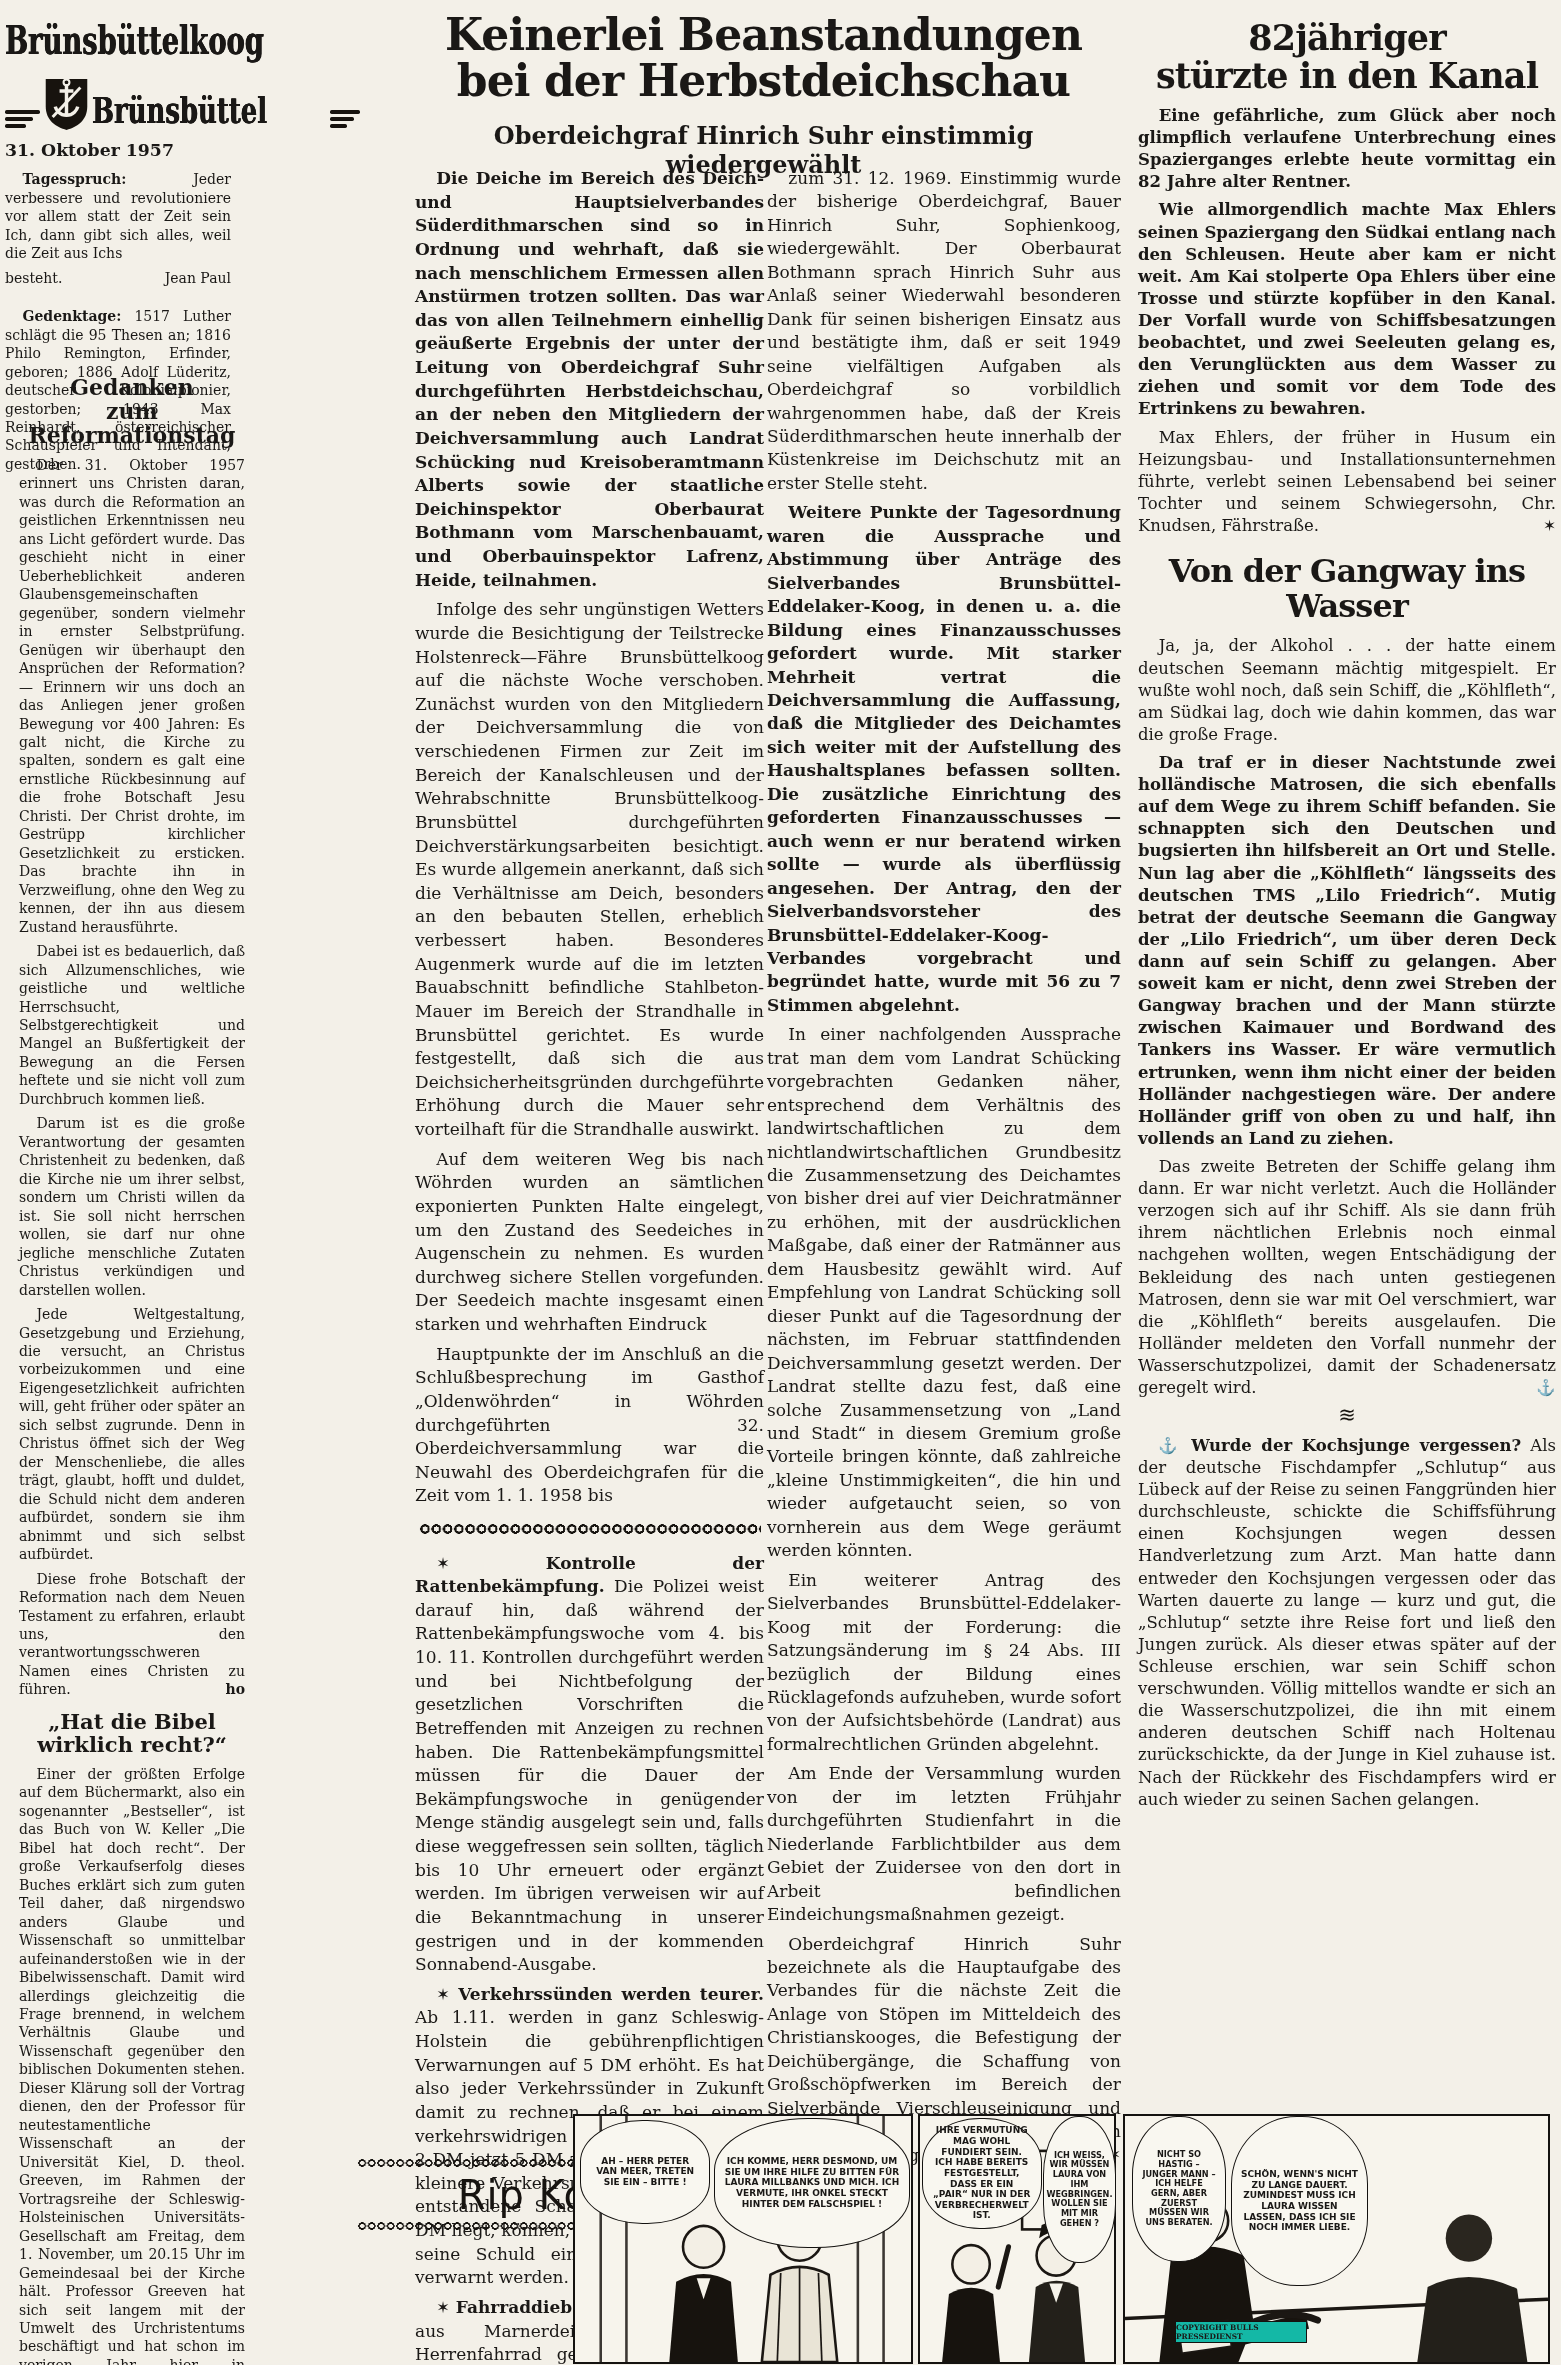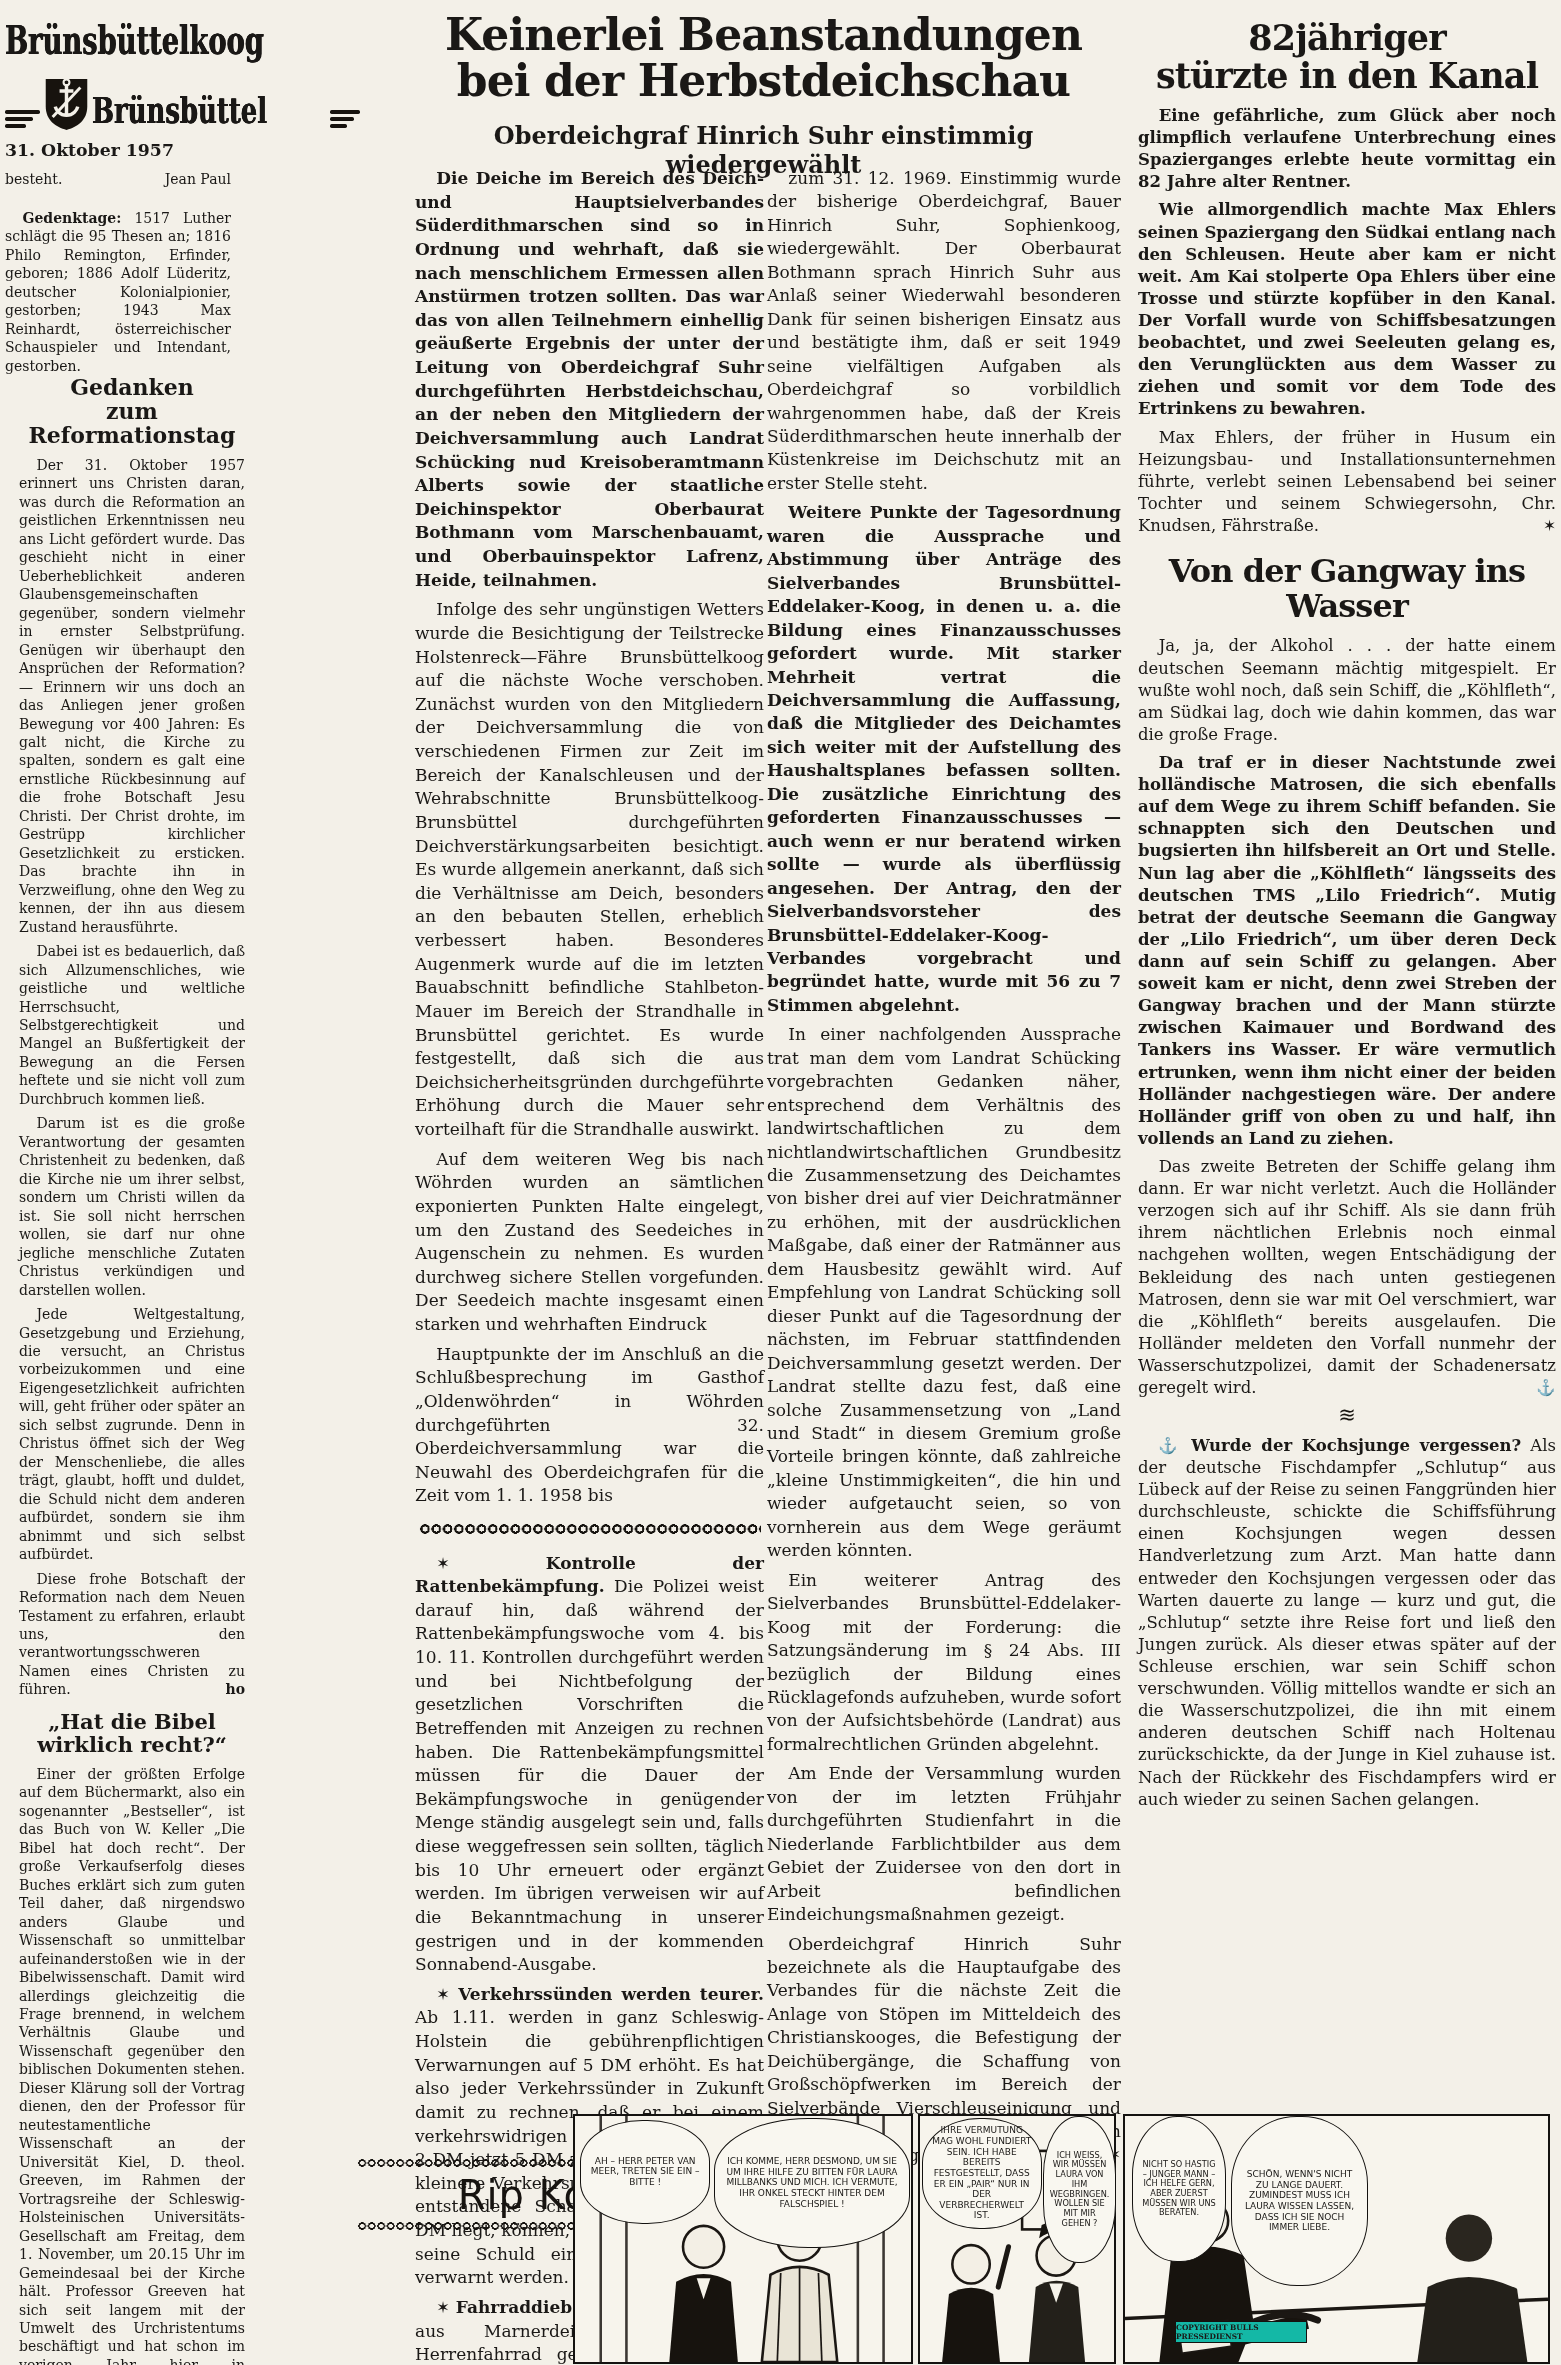--- a/index.html
+++ b/index.html
@@ -32,21 +32,21 @@
   .chain{height:10.4px;margin:5.2px 0;
     background:radial-gradient(circle at 5.2px 5.2px, rgba(0,0,0,0) 2.1px, #16130f 2.1px 3.8px, rgba(0,0,0,0) 4px);
     background-size:9.5px 10.4px;background-repeat:repeat-x}
   .tilde{color:#17140f;text-align:center;font-size:21px;line-height:1;margin:5.2px 0 8.7px;text-indent:0}
   .masthead-title{font-weight:bold;white-space:nowrap;transform-origin:left top;
     text-shadow:0.6px 0 currentColor, -0.3px 0 currentColor}
   .flr i{display:block;background:#17130e;height:3.5px;margin:3.5px 0;border-radius:1.7px}
   .panel{position:absolute;top:2114px;height:250px;background:#f7f4ec;border:2.6px solid #141210;box-sizing:border-box}
   .bubble{position:absolute;background:#f9f7f0;border:1.7px solid #141210;border-radius:48% / 40%;
     display:flex;align-items:center;justify-content:center;text-align:center;
-    font-family:"DejaVu Sans","Liberation Sans",sans-serif;font-weight:normal;
+    font-family:"DejaVu Sans","Liberation Sans",sans-serif;font-weight:bold;
     font-size:9px;line-height:1.18;padding:7px 8.7px;box-sizing:border-box;z-index:3}
   .comic-title{font-family:"DejaVu Sans","Liberation Sans",sans-serif;font-size:40px;
     text-align:center;letter-spacing:0.9px;color:#16130f;line-height:1.05}
   .copyright{position:absolute;left:1175px;top:2321px;width:130px;background:#14b8a6;border:1.3px solid #141210;
     font-family:"DejaVu Serif",serif;font-weight:bold;font-size:7.4px;text-align:left;padding:0.9px 0;z-index:4}
   svg{display:block}
 </style>
 </head>
 <body>
 
@@ -67,20 +67,21 @@
       </svg>
     </span>
     <span class="masthead-title" style="font-size:35px;transform:scaleX(.74)">Brünsbüttel</span>
     <span class="flr" style="width:29.5px;margin-left:1.7px">
         <i style="width:29.5px"></i>
         <i style="width:23.4px"></i>
         <i style="width:17.3px"></i>
       </span>
   </div>
   <div class="center b" style="font-size:17.3px;margin:8.7px 0 10.4px">31. Oktober 1957</div>
+  <p class="c1"><b>Tagesspruch:</b> <span>Jeder verbessere und revolutioniere vor allem statt der Zeit sein Ich, dann gibt sich alles, weil die Zeit aus Ichs</span></p>
   <div class="c1" style="display:flex;justify-content:space-between">
     <span>besteht.</span>
     <span>Jean Paul</span>
   </div>
   <p class="c1" style="margin-top:20px"><b>Gedenktage:</b> <span>1517 Luther schlägt die 95 Thesen an; 1816 Philo Remington, Erfinder, geboren; 1886 Adolf Lüderitz, deutscher Kolonialpionier, gestorben; 1943 Max Reinhardt, österreichischer Schauspieler und Intendant, gestorben.</span></p>
 </div>
 
 <div class="abs c1" style="left:19px;top:364px;width:226px">
   <div class="sec-head sz25">
     <div>Gedanken</div>

